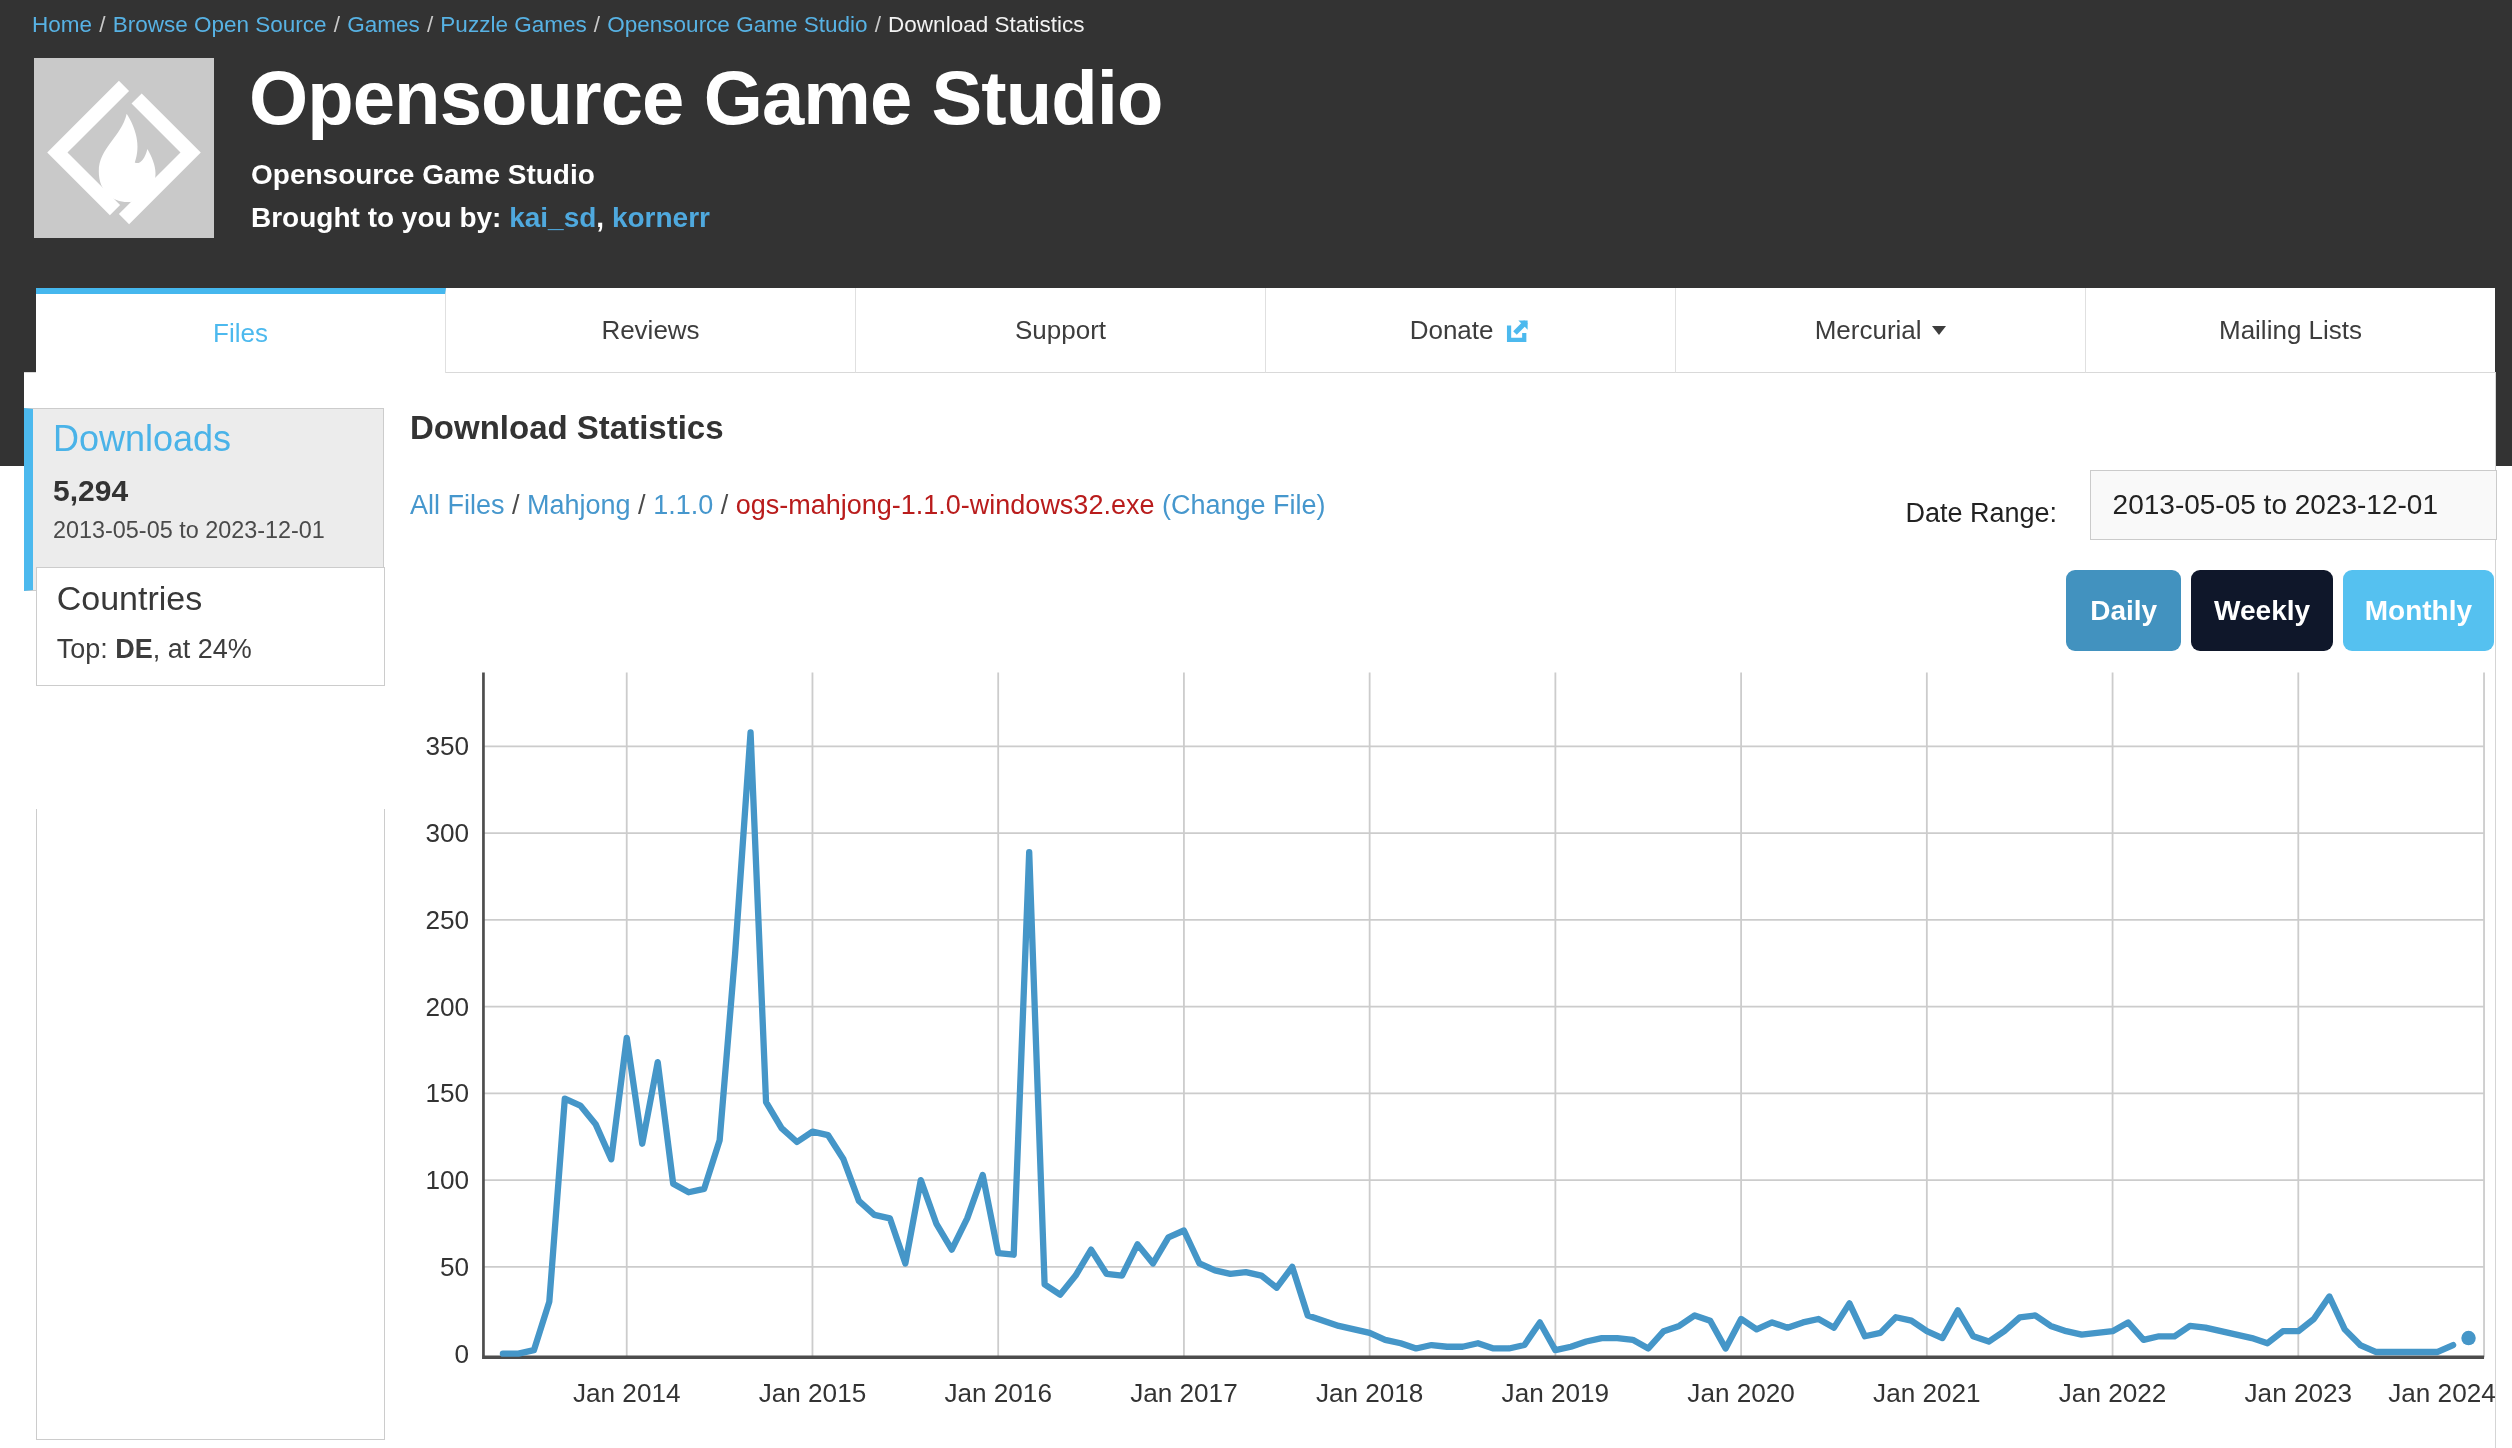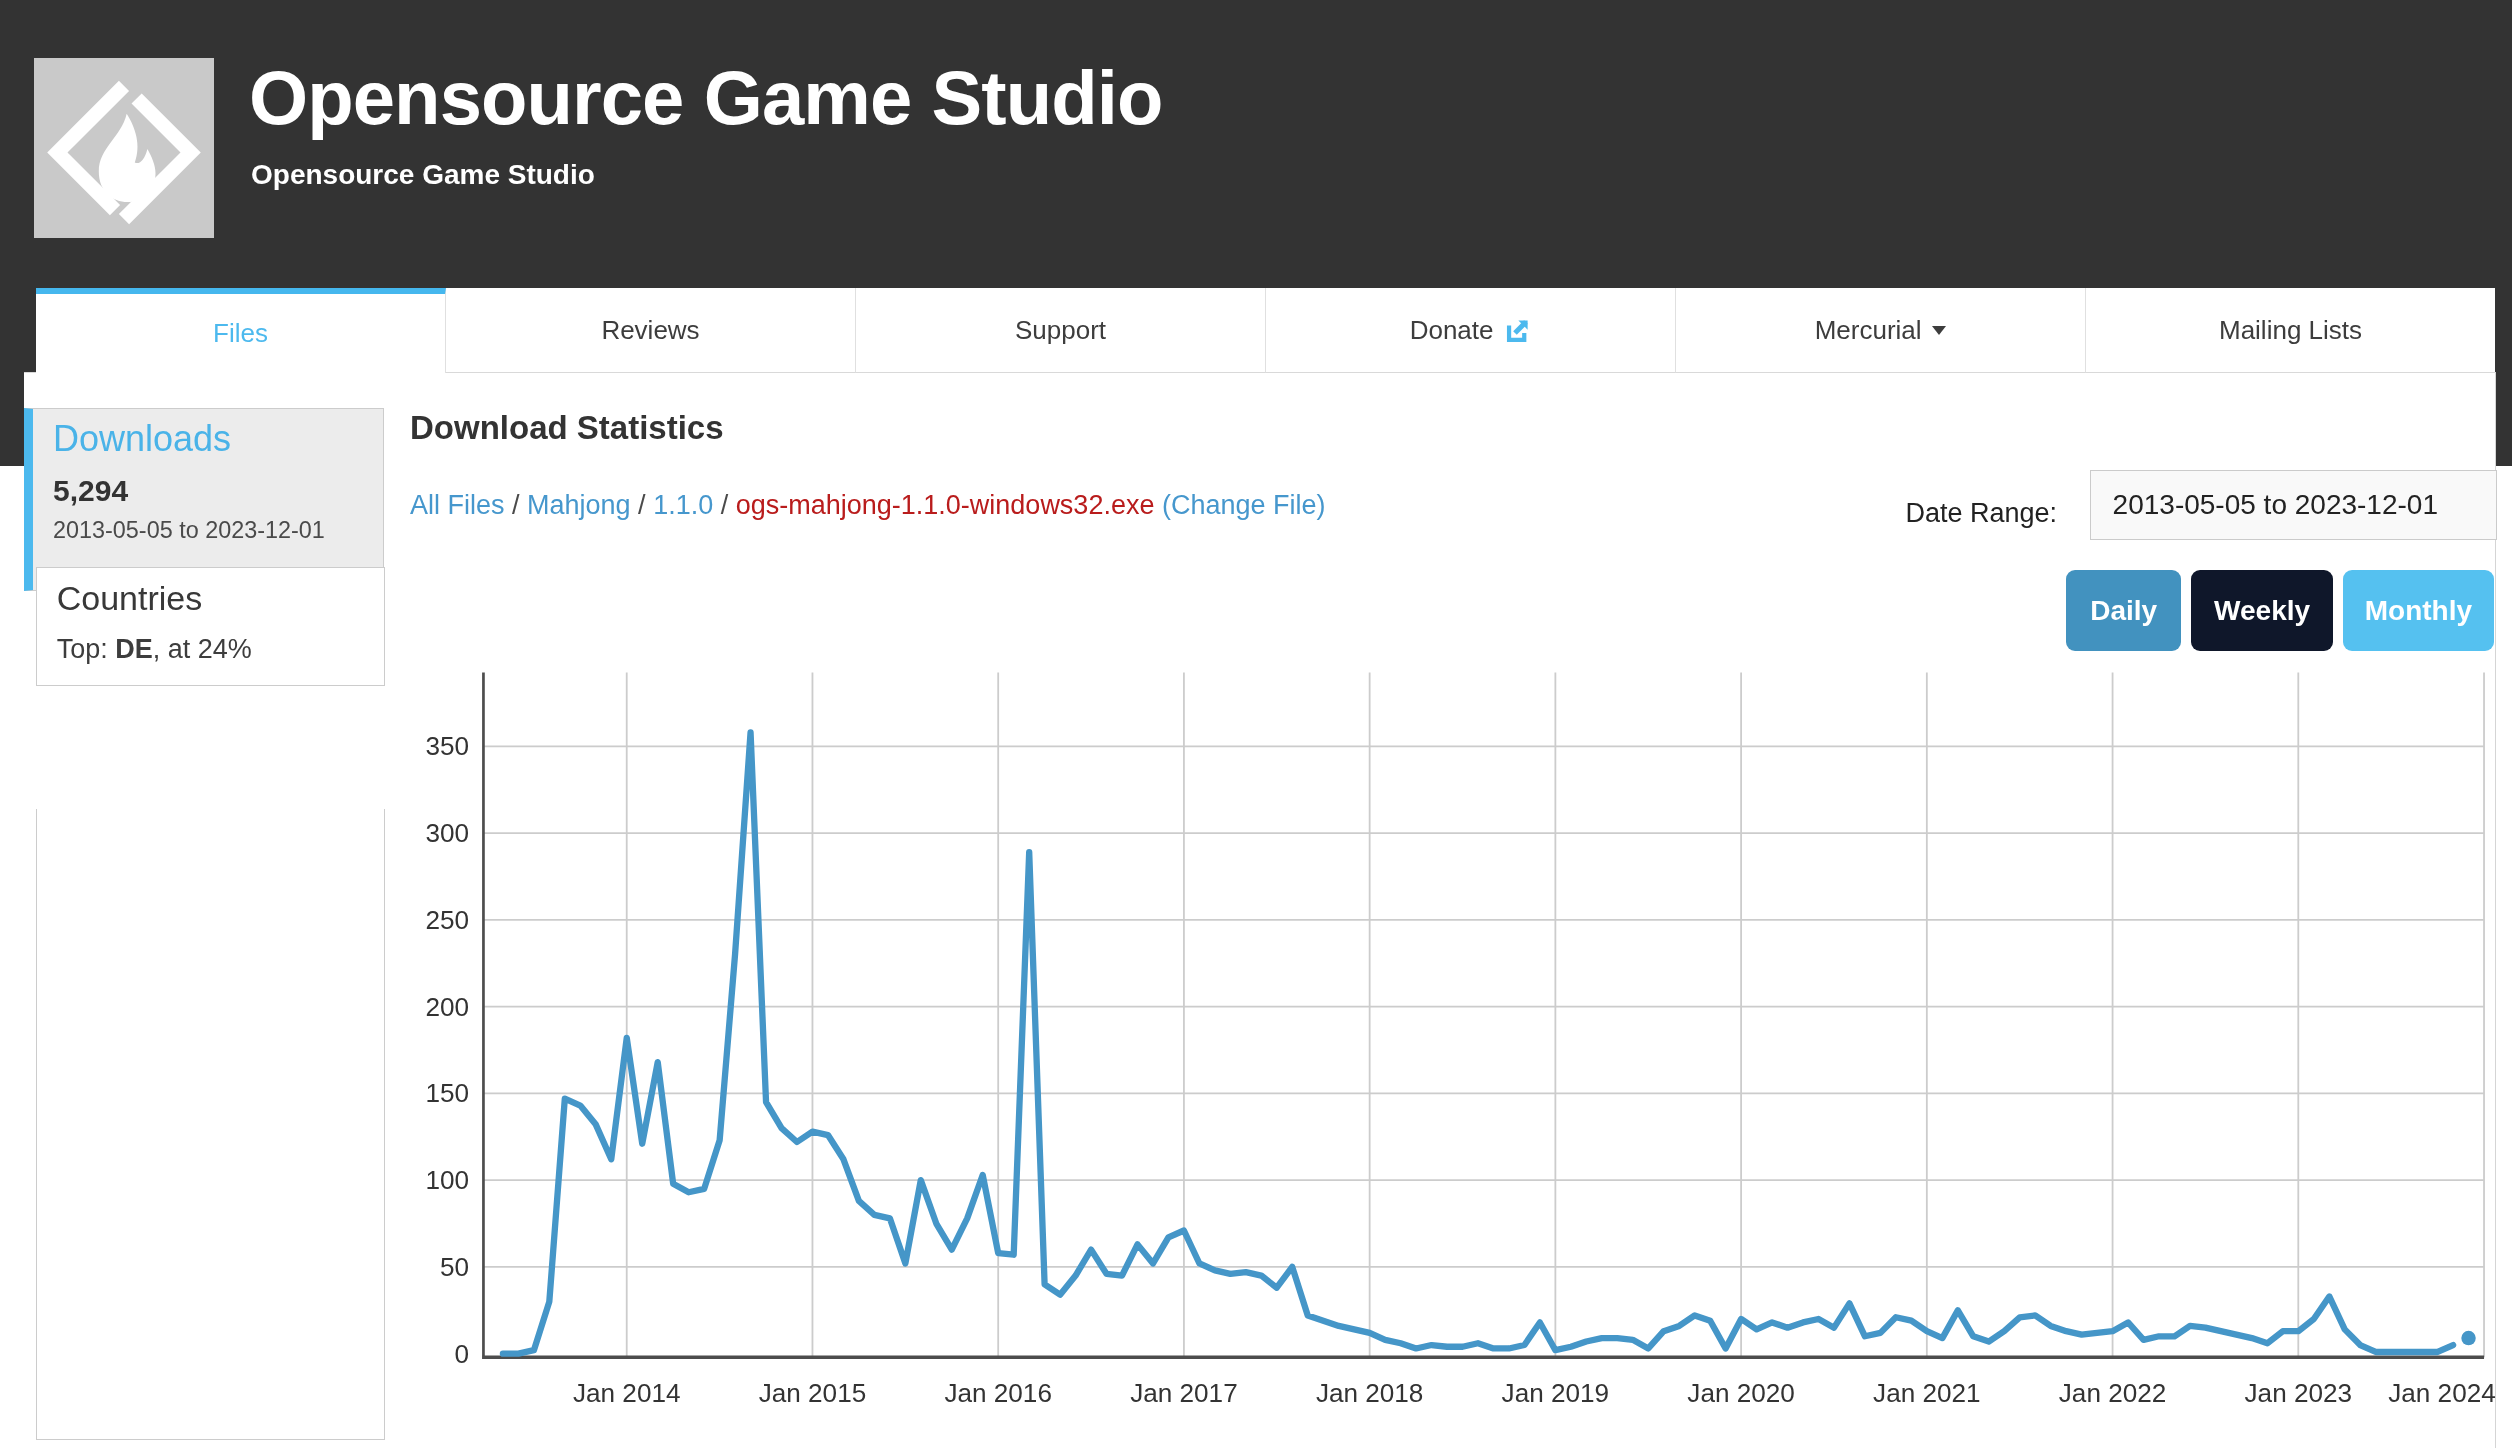--- a/index.html
+++ b/index.html
@@ -69,33 +69,39 @@
   .gran-weekly{width:142px;background:#0f172a;}
   .gran-monthly{width:152px;background:#55c1f0;}
   
   .chart-wrap{position:absolute;left:396px;top:667px;width:2116px;height:775px;z-index:4;}
   svg text{font-family:"Liberation Sans",sans-serif;}
 </style>
 </head>
 <body>
 
 <div class="dark-header">
+  <div class="breadcrumb">
+    <a>Home</a><span class="sep">/</span><a>Browse Open Source</a><span class="sep">/</span><a>Games</a><span class="sep">/</span><a>Puzzle Games</a><span class="sep">/</span><a>Opensource Game Studio</a><span class="sep">/</span><span class="current">Download Statistics</span>
+  </div>
 
   <div class="logo-box">
     <svg width="180" height="180" viewBox="0 0 200 200">
       <g stroke="#ffffff" stroke-width="16" fill="none" stroke-linecap="butt">
         <path d="M 100 31 L 26 105 L 90 169"></path>
         <path d="M 114 45 L 174 105 L 100 179"></path>
       </g>
       <path fill="#ffffff" d="M103 62 C 97 88 72 100 72 126 C 72 148 87 160 104 160 C 121 160 135 149 135 128 C 135 119 131 110 126 101 C 123 113 117 119 112 116 C 119 97 113 78 103 62 Z"></path>
     </svg>
   </div>
 
   <div class="app-title">Opensource Game Studio</div>
   <div class="app-subtitle">Opensource Game Studio</div>
+  <div class="brought-by">
+    <span>Brought to you by:</span>&nbsp;<a>kai_sd</a><span>, </span><a>kornerr</a>
+  </div>
 </div>
 
 <div class="tabbar">
   <div class="tab active">
       <span>Files</span>
     </div>
   <div class="tab">
       <span>Reviews</span>
     </div>
   <div class="tab">

